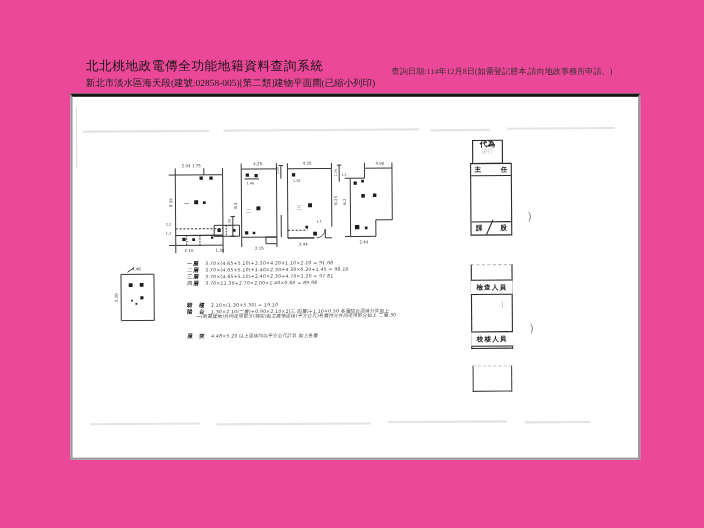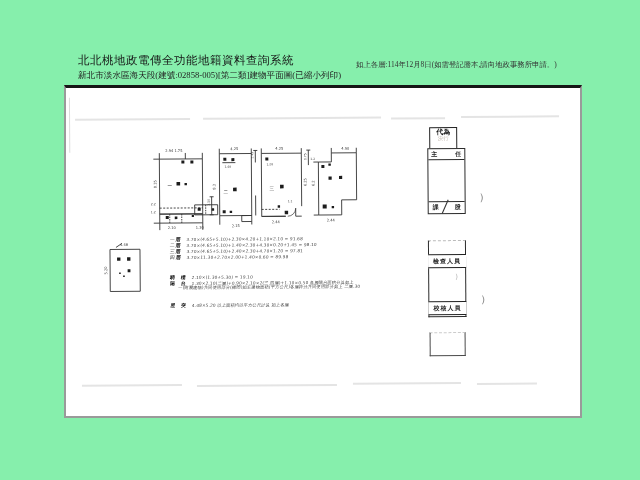--- a/index.html
+++ b/index.html
@@ -1,16 +1,16 @@
 <!DOCTYPE html>
 <html><head>
 <meta charset="utf-8">
 <style>
   html,body{margin:0;padding:0;background:#fff;}
-  .page{position:relative;width:640px;height:480px;background:#86efac;overflow:hidden;
+  .page{position:relative;width:640px;height:480px;background:#ec4899;overflow:hidden;
         font-family:"Liberation Serif", serif;color:#1a1a1a;}
   
   .sys-title{position:absolute;left:78px;top:53px;font-size:11.5px;letter-spacing:.5px;color:#151515;}
   .sub-title{position:absolute;left:78px;top:70px;font-size:8.6px;color:#222;}
   .query-date{position:absolute;left:356px;top:60px;width:228px;font-size:7.4px;color:#333;}
   
   .scan-frame{position:absolute;left:64px;top:85px;width:514px;height:328px;background:#fff;
               border:2px solid #9a9a9a;border-top:3px solid #161616;}
   .scan-content{position:absolute;inset:0;transform:rotate(-0.4deg);}
   .smudge{position:absolute;height:2px;background:#e4e4e4;}
@@ -48,21 +48,21 @@
   .paren{position:absolute;font-size:10px;color:#8a8a8a;font-family:"DejaVu Sans",sans-serif;}
   .paren-s{position:absolute;font-size:7px;color:#b5b5b5;font-family:"DejaVu Sans",sans-serif;}
 </style>
 </head>
 <body>
 
 <div class="page">
 
   <div class="sys-title">北北桃地政電傳全功能地籍資料查詢系統</div>
   <div class="sub-title">新北市淡水區海天段(建號:02858-005)[第二類]建物平面圖(已縮小列印)</div>
-  <div class="query-date">如上各層:114年12月8日(如需登記謄本,請向地政事務所申請。)</div>
+  <div class="query-date">查詢日期:114年12月8日(如需登記謄本,請向地政事務所申請。)</div>
 
   <div class="scan-frame">
     <div class="scan-content">
 
       <div class="smudge" style="left:10px;top:29px;width:115px;"></div>
       <div class="smudge" style="left:138px;top:29px;width:178px;"></div>
       <div class="smudge" style="left:326px;top:30px;width:54px;"></div>
       <div class="smudge" style="left:396px;top:29px;width:98px;"></div>
       <div class="smudge" style="left:15px;top:295px;width:100px;"></div>
       <div class="smudge" style="left:130px;top:296px;width:140px;"></div>

